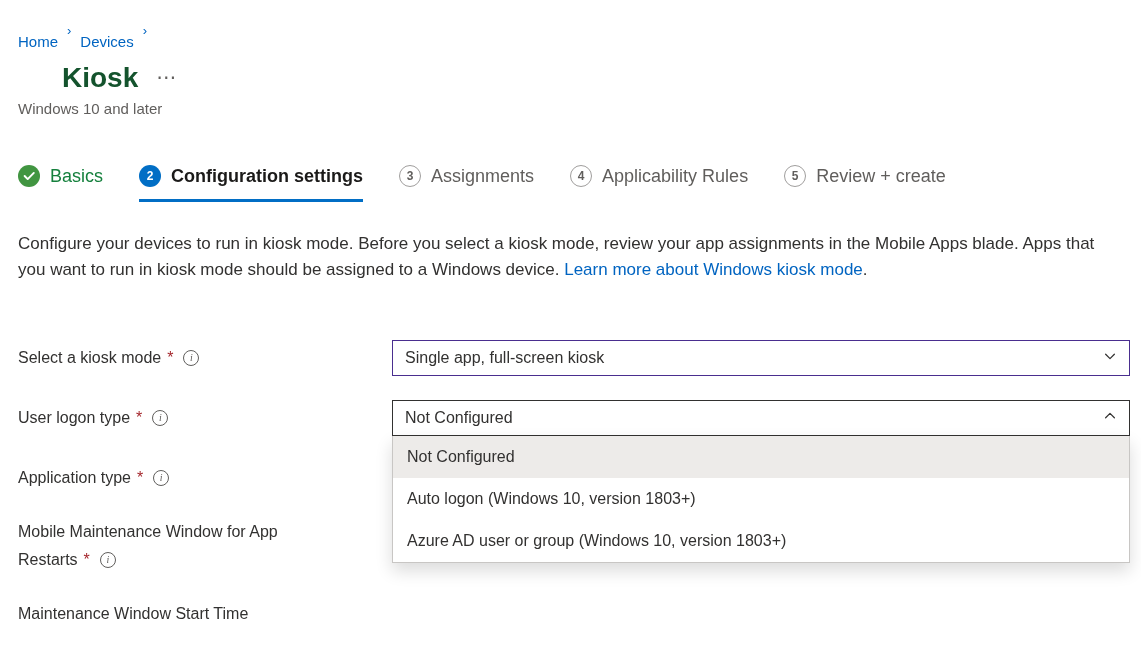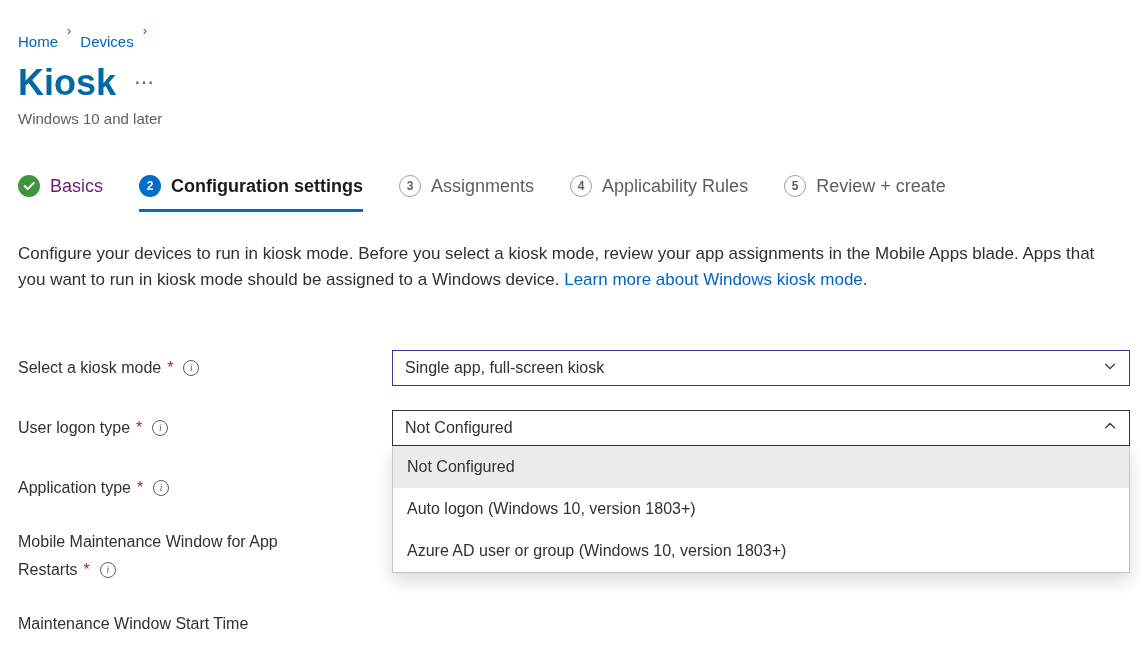--- a/index.html
+++ b/index.html
@@ -15,24 +15,25 @@
     .breadcrumb {
       font-size: 15px;
       display: flex;
       align-items: center;
       gap: 9px;
       margin-bottom: 12px;
     }
     .breadcrumb .sep { color: #0064c1; font-size: 13px; }
 
     .page-title {
-      font-size: 36px;
+      font-size: 28px;
       font-weight: 600;
-      color: #0369a1;
+      color: #14532d;
       display: inline-block;
+      margin-left: 44px;
     }
     .title-row {
       display: flex;
       align-items: center;
       gap: 18px;
       margin-bottom: 6px;
     }
     .more-dots {
       font-size: 20px;
       color: #605e5c;
@@ -78,21 +79,21 @@
     }
     .tab.pending .step-circle {
       border: 1px solid #a09e9d;
       color: #605e5c;
       background: #fff;
     }
     .tab .tab-label {
       font-size: 18px;
       color: #605e5c;
     }
-    .tab.done .tab-label { color: #701a75; }
+    .tab.done .tab-label { color: #15803d; }
     .tab.active {
       border-bottom: 3px solid #016ec5;
       margin-bottom: -3px;
     }
     .tab.active .tab-label {
       color: #1b1a19;
       font-weight: 600;
     }
 
     .description {

